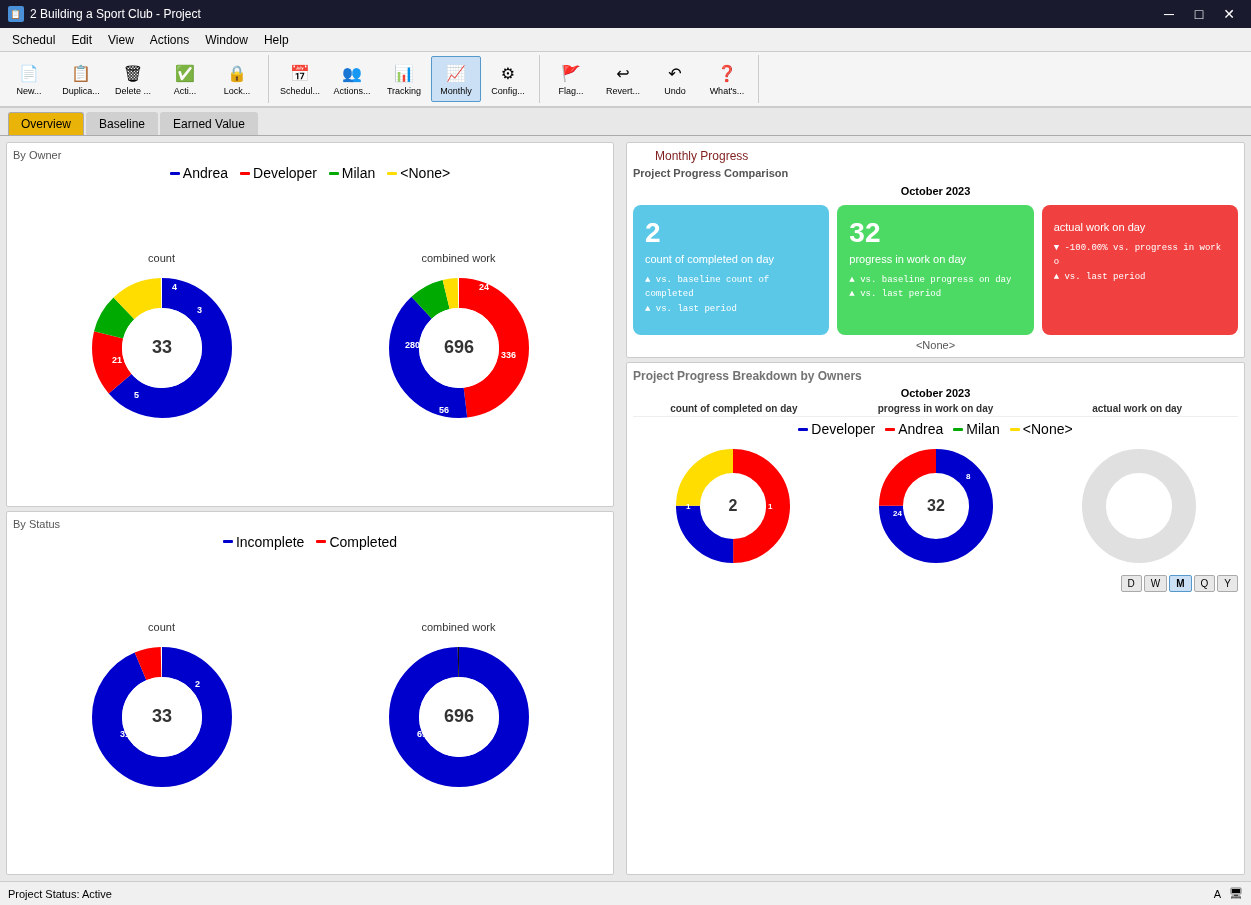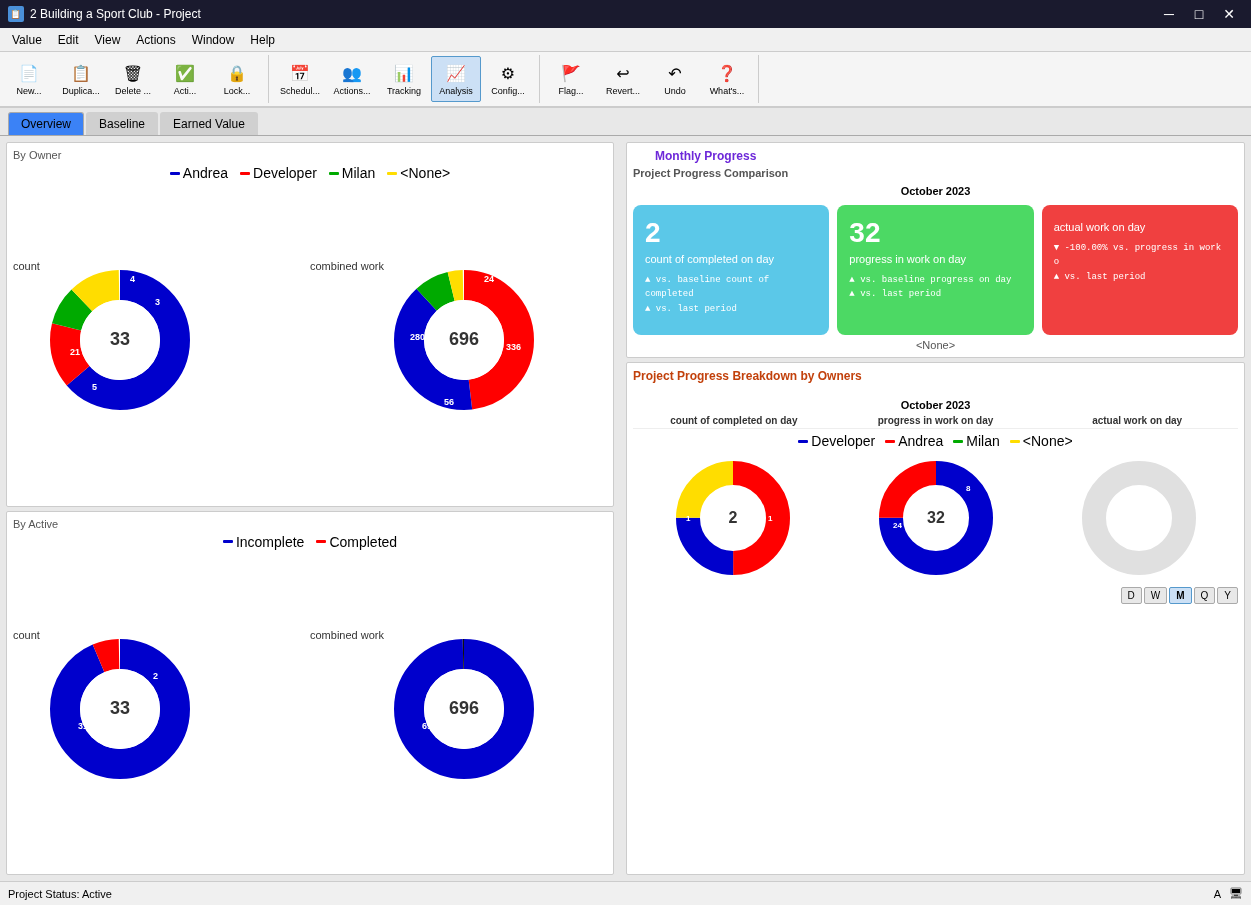--- a/index.html
+++ b/index.html
@@ -20,66 +20,66 @@
     .toolbar { background: #f5f5f5; height: 56px; display: flex; align-items: center; padding: 0 4px; border-bottom: 2px solid #ccc; gap: 2px; }
     .tb-group { display: flex; align-items: center; gap: 2px; border-right: 1px solid #ccc; padding-right: 6px; margin-right: 4px; height: 48px; }
     .tb-btn { display: flex; flex-direction: column; align-items: center; justify-content: center; width: 50px; height: 46px; cursor: pointer; border: 1px solid transparent; border-radius: 2px; padding: 2px; font-size: 10px; gap: 2px; }
     .tb-btn.active { background: #cce0f5; border-color: #5599cc; }
     .tb-icon { width: 24px; height: 24px; display: flex; align-items: center; justify-content: center; font-size: 16px; }
     .tb-label { font-size: 9px; text-align: right; line-height: 1.1; }
 
     
     .tabs { display: flex; background: #e8e8e8; border-bottom: 1px solid #aaa; padding: 4px 8px 0; }
     .tab { padding: 4px 12px; cursor: pointer; border: 1px solid transparent; border-bottom: none; border-radius: 3px 3px 0 0; font-size: 12px; background: #d0d0d0; margin-right: 2px; }
-    .tab.active { background: #3b82f6; border-color: #aaa; border-bottom-color: white; }
+    .tab.active { background: #eab308; border-color: #aaa; border-bottom-color: white; }
 
     
     .main-content { display: flex; height: calc(905px - 28px - 24px - 56px - 28px - 24px); background: #e8e8e8; }
 
     
     .left-panel { width: 620px; display: flex; flex-direction: column; gap: 4px; padding: 6px; }
     .stats-section { background: white; border: 1px solid #ccc; flex: 1; border-radius: 2px; padding: 6px; }
     .section-title { font-size: 11px; font-weight: bold; color: #333; margin-bottom: 2px; }
     .subsection-title { font-size: 11px; color: #555; margin-bottom: 4px; }
 
     
     .charts-row { display: flex; justify-content: space-around; align-items: center; height: calc(100% - 40px); }
-    .chart-container { display: flex; flex-direction: row; align-items: flex-start; flex: 1; }
+    .chart-container { display: flex; flex-direction: column; align-items: center; flex: 1; }
     .chart-label { font-size: 11px; color: #333; margin-bottom: 4px; }
 
     
     .legend { display: flex; gap: 12px; justify-content: center; flex-wrap: wrap; margin: 4px 0; }
     .legend-item { display: flex; align-items: center; gap: 3px; font-size: 14px; }
     .legend-dot { width: 10px; height: 3px; border-radius: 1px; }
 
     
     .right-panel { flex: 1; display: flex; flex-direction: column; padding: 6px; gap: 4px; }
     .monthly-section { background: white; border: 1px solid #ccc; border-radius: 2px; padding: 6px; }
-    .monthly-title { font-size: 12px; font-weight: bold; color: #6d28d9; margin-bottom: 4px; padding-left: 22px; }
+    .monthly-title { font-size: 12px; font-weight: normal; color: #7f1d1d; margin-bottom: 4px; padding-left: 22px; }
 
     
     .progress-header { font-size: 11px; font-weight: bold; color: #555; margin-bottom: 6px; }
     .period-label { text-align: center; font-size: 11px; font-weight: bold; margin-bottom: 8px; }
     .cards-row { display: flex; gap: 8px; justify-content: space-around; }
     .progress-card { flex: 1; border-radius: 8px; padding: 12px; color: white; min-height: 130px; }
     .progress-card.blue { background: #5bc8e8; }
     .progress-card.green { background: #4cd964; }
     .progress-card.red { background: #f04040; }
     .card-number { font-size: 28px; font-weight: bold; margin-bottom: 4px; }
     .card-title { font-size: 11px; margin-bottom: 8px; }
     .card-stats { font-size: 9px; line-height: 1.6; font-family: Liberation Mono, monospace; }
     .card-stat-up::before { content: '▲ '; }
     .card-stat-down::before { content: '▼ '; }
 
     
     .none-label { text-align: center; font-size: 11px; color: #555; margin-top: 4px; }
 
     
     .breakdown-section { background: white; border: 1px solid #ccc; border-radius: 2px; padding: 6px; flex: 1; overflow: hidden; }
-    .breakdown-title { font-size: 12px; font-weight: bold; color: #c2410c; margin-bottom: 16px; }
+    .breakdown-title { font-size: 12px; font-weight: bold; color: #737373; margin-bottom: 4px; }
     .breakdown-period { text-align: center; font-size: 11px; font-weight: bold; margin-bottom: 4px; }
     .breakdown-cols { display: flex; text-align: center; font-size: 10px; font-weight: bold; color: #333; border-bottom: 1px solid #eee; padding-bottom: 2px; margin-bottom: 4px; }
     .breakdown-col { flex: 1; }
     .breakdown-legend { display: flex; gap: 10px; justify-content: center; font-size: 10px; margin-bottom: 4px; flex-wrap: wrap; }
     .breakdown-charts { display: flex; gap: 4px; justify-content: space-around; }
 
     
     svg.donut { overflow: visible; }
 
     
@@ -97,21 +97,21 @@
   <span class="titlebar-icon">📋</span>
   <span class="titlebar-title">2 Building a Sport Club - Project</span>
   <div class="titlebar-controls">
     <button class="titlebar-btn">─</button>
     <button class="titlebar-btn">□</button>
     <button class="titlebar-btn close">✕</button>
   </div>
 </div>
 
 <div class="menubar">
-  <span class="menu-item">Value</span>
+  <span class="menu-item">Schedul</span>
   <span class="menu-item">Edit</span>
   <span class="menu-item">View</span>
   <span class="menu-item">Actions</span>
   <span class="menu-item">Window</span>
   <span class="menu-item">Help</span>
 </div>
 
 <div class="toolbar">
   <div class="tb-group">
     <div class="tb-btn">
@@ -143,21 +143,21 @@
     <div class="tb-btn">
       <div class="tb-icon">👥</div>
       <div class="tb-label">Actions...</div>
     </div>
     <div class="tb-btn">
       <div class="tb-icon">📊</div>
       <div class="tb-label">Tracking</div>
     </div>
     <div class="tb-btn active">
       <div class="tb-icon">📈</div>
-      <div class="tb-label">Analysis</div>
+      <div class="tb-label">Monthly</div>
     </div>
     <div class="tb-btn">
       <div class="tb-icon">⚙</div>
       <div class="tb-label">Config...</div>
     </div>
   </div>
   <div class="tb-group">
     <div class="tb-btn">
       <div class="tb-icon">🚩</div>
       <div class="tb-label">Flag...</div>
@@ -249,21 +249,21 @@
             <text x="122" y="90" font-size="9" fill="white" font-weight="bold">336</text>
             <text x="26" y="80" font-size="9" fill="white" font-weight="bold">280</text>
             <text x="60" y="145" font-size="9" fill="white" font-weight="bold">56</text>
             <text x="100" y="22" font-size="9" fill="white" font-weight="bold">24</text>
           </svg>
         </div>
       </div>
     </div>
 
     <div class="stats-section">
-      <div class="subsection-title">By Active</div>
+      <div class="subsection-title">By Status</div>
 
       <div class="legend">
         <div class="legend-item">
           <div class="legend-dot" style="background:#0000cc;"></div>
           <span>Incomplete</span>
         </div>
         <div class="legend-item">
           <div class="legend-dot" style="background:#ff0000;"></div>
           <span>Completed</span>
         </div>

